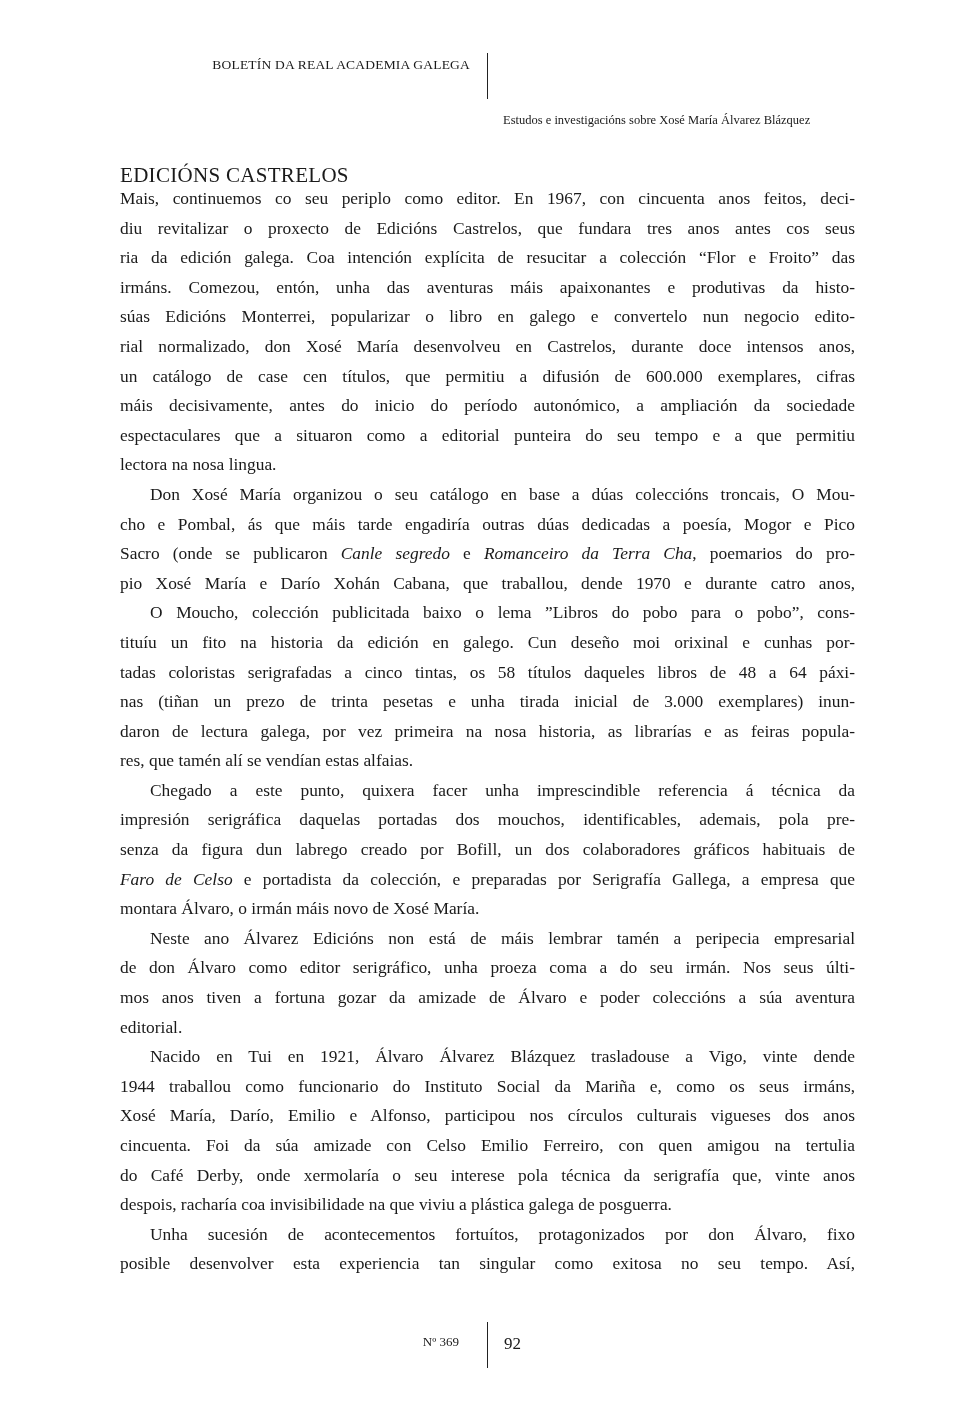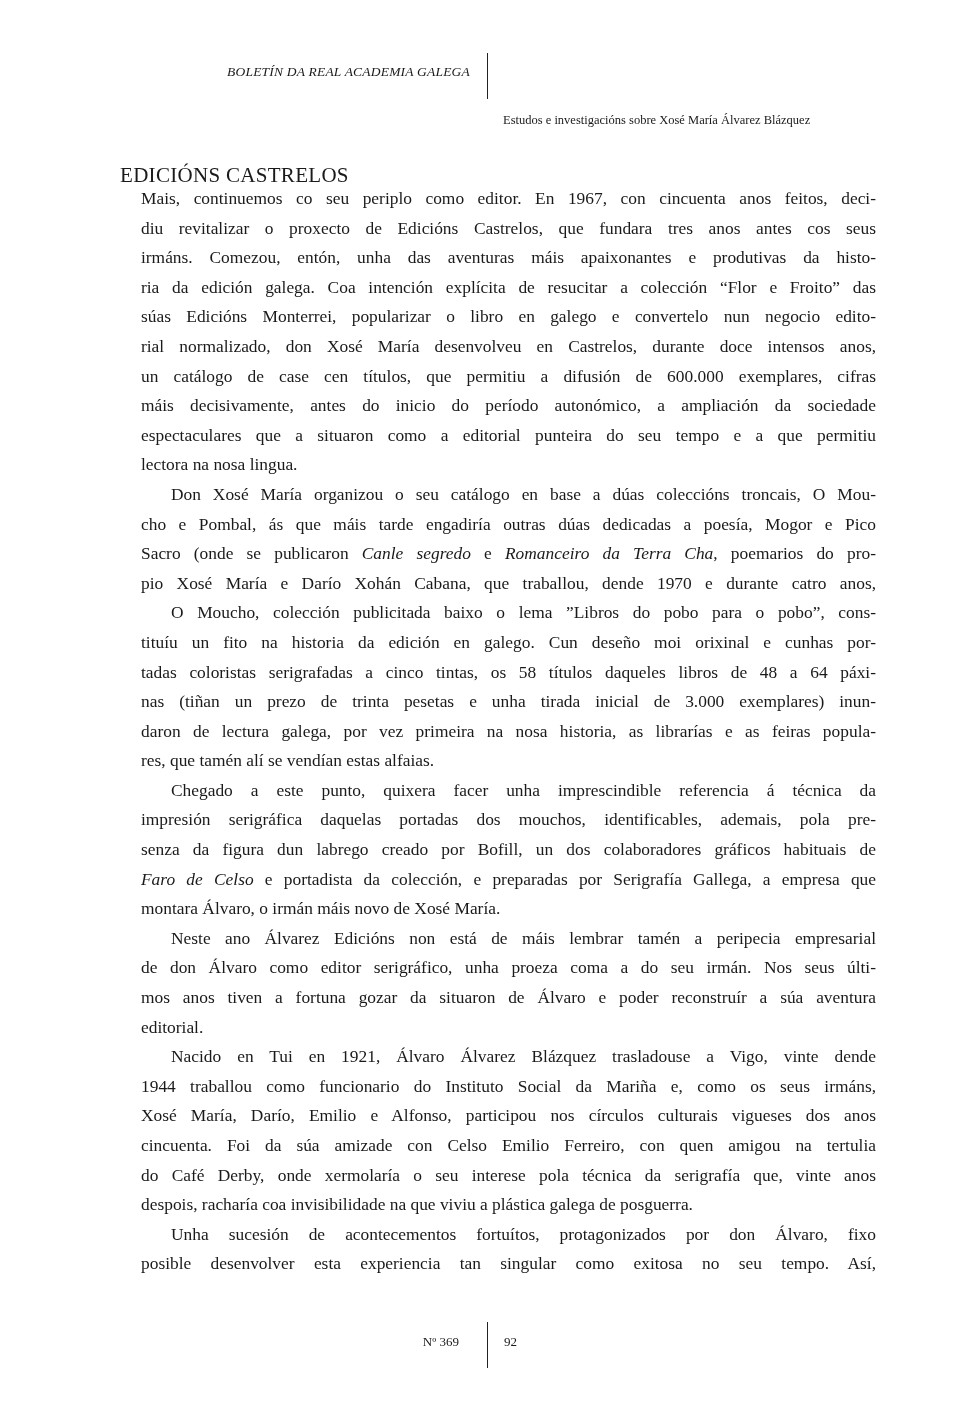--- a/index.html
+++ b/index.html
@@ -1,49 +1,49 @@
 <!DOCTYPE html>
 <html><head>
 <meta charset="utf-8">
 <style>
   html, body { margin: 0; padding: 0; background: #ffffff; }
   body { width: 975px; height: 1417px; position: relative; overflow: hidden;
          font-family: "Liberation Serif", "DejaVu Serif", serif; color: #1a1a1a; }
   .running-head { position: absolute; top: 53px; left: 0; width: 975px; height: 46px; }
-  .rh-left { position: absolute; right: 505px; top: 11px; font-size: 13.5px; letter-spacing: 0.2px; white-space: nowrap; font-style: italic; }
+  .rh-left { position: absolute; right: 505px; top: 4px; font-size: 13.5px; letter-spacing: 0.2px; white-space: nowrap; }
   .rh-rule { position: absolute; left: 487px; top: 0; width: 1px; height: 46px; background: #222; }
   .rh-right { position: absolute; left: 503px; top: 12px; font-size: 12.5px; white-space: nowrap; margin-top: 48px; }
   .section-title { position: absolute; left: 120px; top: 163px; font-size: 21px; letter-spacing: 0.3px; }
-  .body { position: absolute; left: 120px; top: 184px; width: 735px; font-size: 17.4px; margin-left: 21px; }
+  .body { position: absolute; left: 120px; top: 184px; width: 735px; font-size: 17.4px; }
   .ln { display: block; height: 29.6px; line-height: 29.6px; white-space: nowrap; text-align: justify; text-align-last: justify; overflow: hidden; }
   .ln.last { text-align-last: left; }
   .ln.indent { padding-left: 30px; }
   .it { font-style: italic; }
   .footer { position: absolute; top: 1322px; left: 0; width: 975px; height: 46px; }
   .ft-left { position: absolute; right: 516px; top: 12px; font-size: 13px; white-space: nowrap; }
   .ft-rule { position: absolute; left: 487px; top: 0; width: 1px; height: 46px; background: #222; }
-  .ft-right { position: absolute; left: 504px; top: 12px; font-size: 13px; white-space: nowrap; }
+  .ft-right { position: absolute; left: 504px; top: 12px; font-size: 17px; white-space: nowrap; }
 </style>
 </head>
 <body>
 
 <div class="running-head">
   <span class="rh-left">BOLETÍN DA REAL ACADEMIA GALEGA</span>
   <span class="rh-rule"></span>
   <span class="rh-right">Estudos e investigacións sobre Xosé María Álvarez Blázquez</span>
 </div>
 
 <div class="section-title">EDICIÓNS CASTRELOS</div>
 
 <div class="body">
 
   <span class="ln">Mais, continuemos co seu periplo como editor. En 1967, con cincuenta anos feitos, deci-</span>
   <span class="ln">diu revitalizar o proxecto de Edicións Castrelos, que fundara tres anos antes cos seus</span>
+  <span class="ln">ria da edición galega. Coa intención explícita de resucitar a colección “Flor e Froito” das</span>
   <span class="ln">irmáns. Comezou, entón, unha das aventuras máis apaixonantes e produtivas da histo-</span>
-  <span class="ln">ria da edición galega. Coa intención explícita de resucitar a colección “Flor e Froito” das</span>
   <span class="ln">súas Edicións Monterrei, popularizar o libro en galego e convertelo nun negocio edito-</span>
   <span class="ln">rial normalizado, don Xosé María desenvolveu en Castrelos, durante doce intensos anos,</span>
   <span class="ln">un catálogo de case cen títulos, que permitiu a difusión de 600.000 exemplares, cifras</span>
   <span class="ln">máis decisivamente, antes do inicio do período autonómico, a ampliación da sociedade</span>
   <span class="ln">espectaculares que a situaron como a editorial punteira do seu tempo e a que permitiu</span>
   <span class="ln last">lectora na nosa lingua.</span>
 
   <span class="ln indent">Don Xosé María organizou o seu catálogo en base a dúas coleccións troncais, O Mou-</span>
   <span class="ln">cho e Pombal, ás que máis tarde engadiría outras dúas dedicadas a poesía, Mogor e Pico</span>
   <span class="ln"><span>Sacro (onde se publicaron </span><span class="it">Canle segredo</span><span> e </span><span class="it">Romanceiro da Terra Cha</span><span>, poemarios do pro-</span></span>
@@ -57,21 +57,21 @@
   <span class="ln last">res, que tamén alí se vendían estas alfaias.</span>
 
   <span class="ln indent">Chegado a este punto, quixera facer unha imprescindible referencia á técnica da</span>
   <span class="ln">impresión serigráfica daquelas portadas dos mouchos, identificables, ademais, pola pre-</span>
   <span class="ln">senza da figura dun labrego creado por Bofill, un dos colaboradores gráficos habituais de</span>
   <span class="ln"><span class="it">Faro de Celso</span><span> e portadista da colección, e preparadas por Serigrafía Gallega, a empresa que</span></span>
   <span class="ln last">montara Álvaro, o irmán máis novo de Xosé María.</span>
 
   <span class="ln indent">Neste ano Álvarez Edicións non está de máis lembrar tamén a peripecia empresarial</span>
   <span class="ln">de don Álvaro como editor serigráfico, unha proeza coma a do seu irmán. Nos seus últi-</span>
-  <span class="ln">mos anos tiven a fortuna gozar da situaron de Álvaro e poder reconstruír a súa aventura</span>
+  <span class="ln">mos anos tiven a fortuna gozar da amizade de Álvaro e poder coleccións a súa aventura</span>
   <span class="ln last">editorial.</span>
 
   <span class="ln indent">Nacido en Tui en 1921, Álvaro Álvarez Blázquez trasladouse a Vigo, vinte dende</span>
   <span class="ln">1944 traballou como funcionario do Instituto Social da Mariña e, como os seus irmáns,</span>
   <span class="ln">Xosé María, Darío, Emilio e Alfonso, participou nos círculos culturais vigueses dos anos</span>
   <span class="ln">cincuenta. Foi da súa amizade con Celso Emilio Ferreiro, con quen amigou na tertulia</span>
   <span class="ln">do Café Derby, onde xermolaría o seu interese pola técnica da serigrafía que, vinte anos</span>
   <span class="ln last">despois, racharía coa invisibilidade na que viviu a plástica galega de posguerra.</span>
 
   <span class="ln indent">Unha sucesión de acontecementos fortuítos, protagonizados por don Álvaro, fixo</span>

